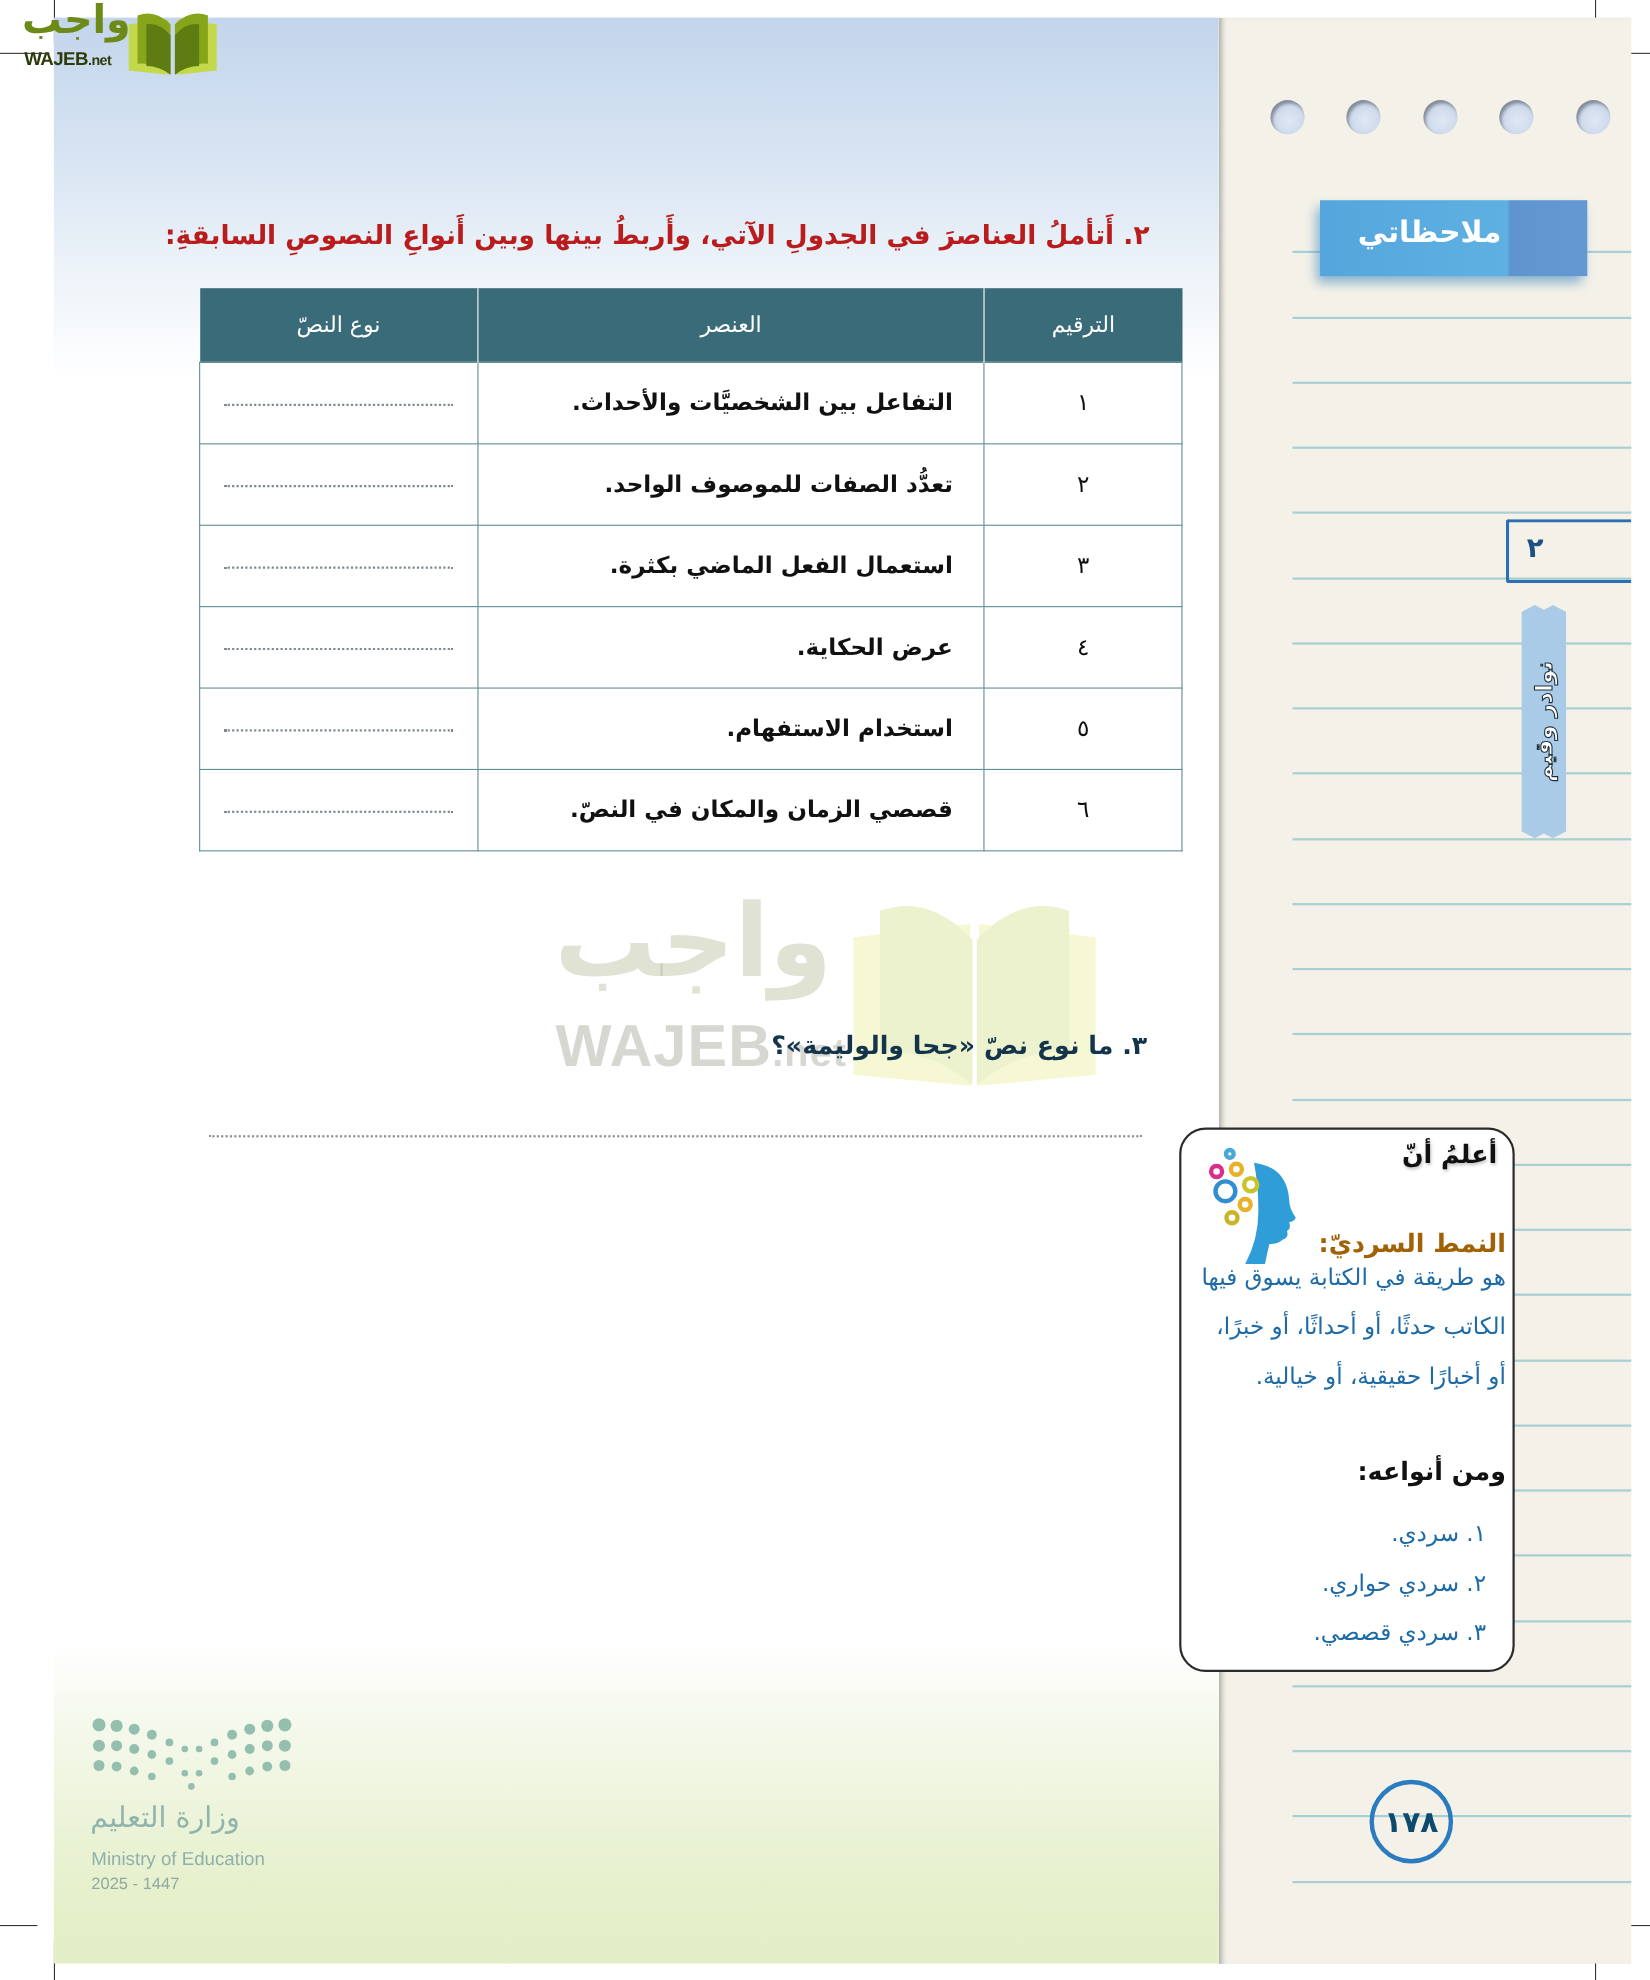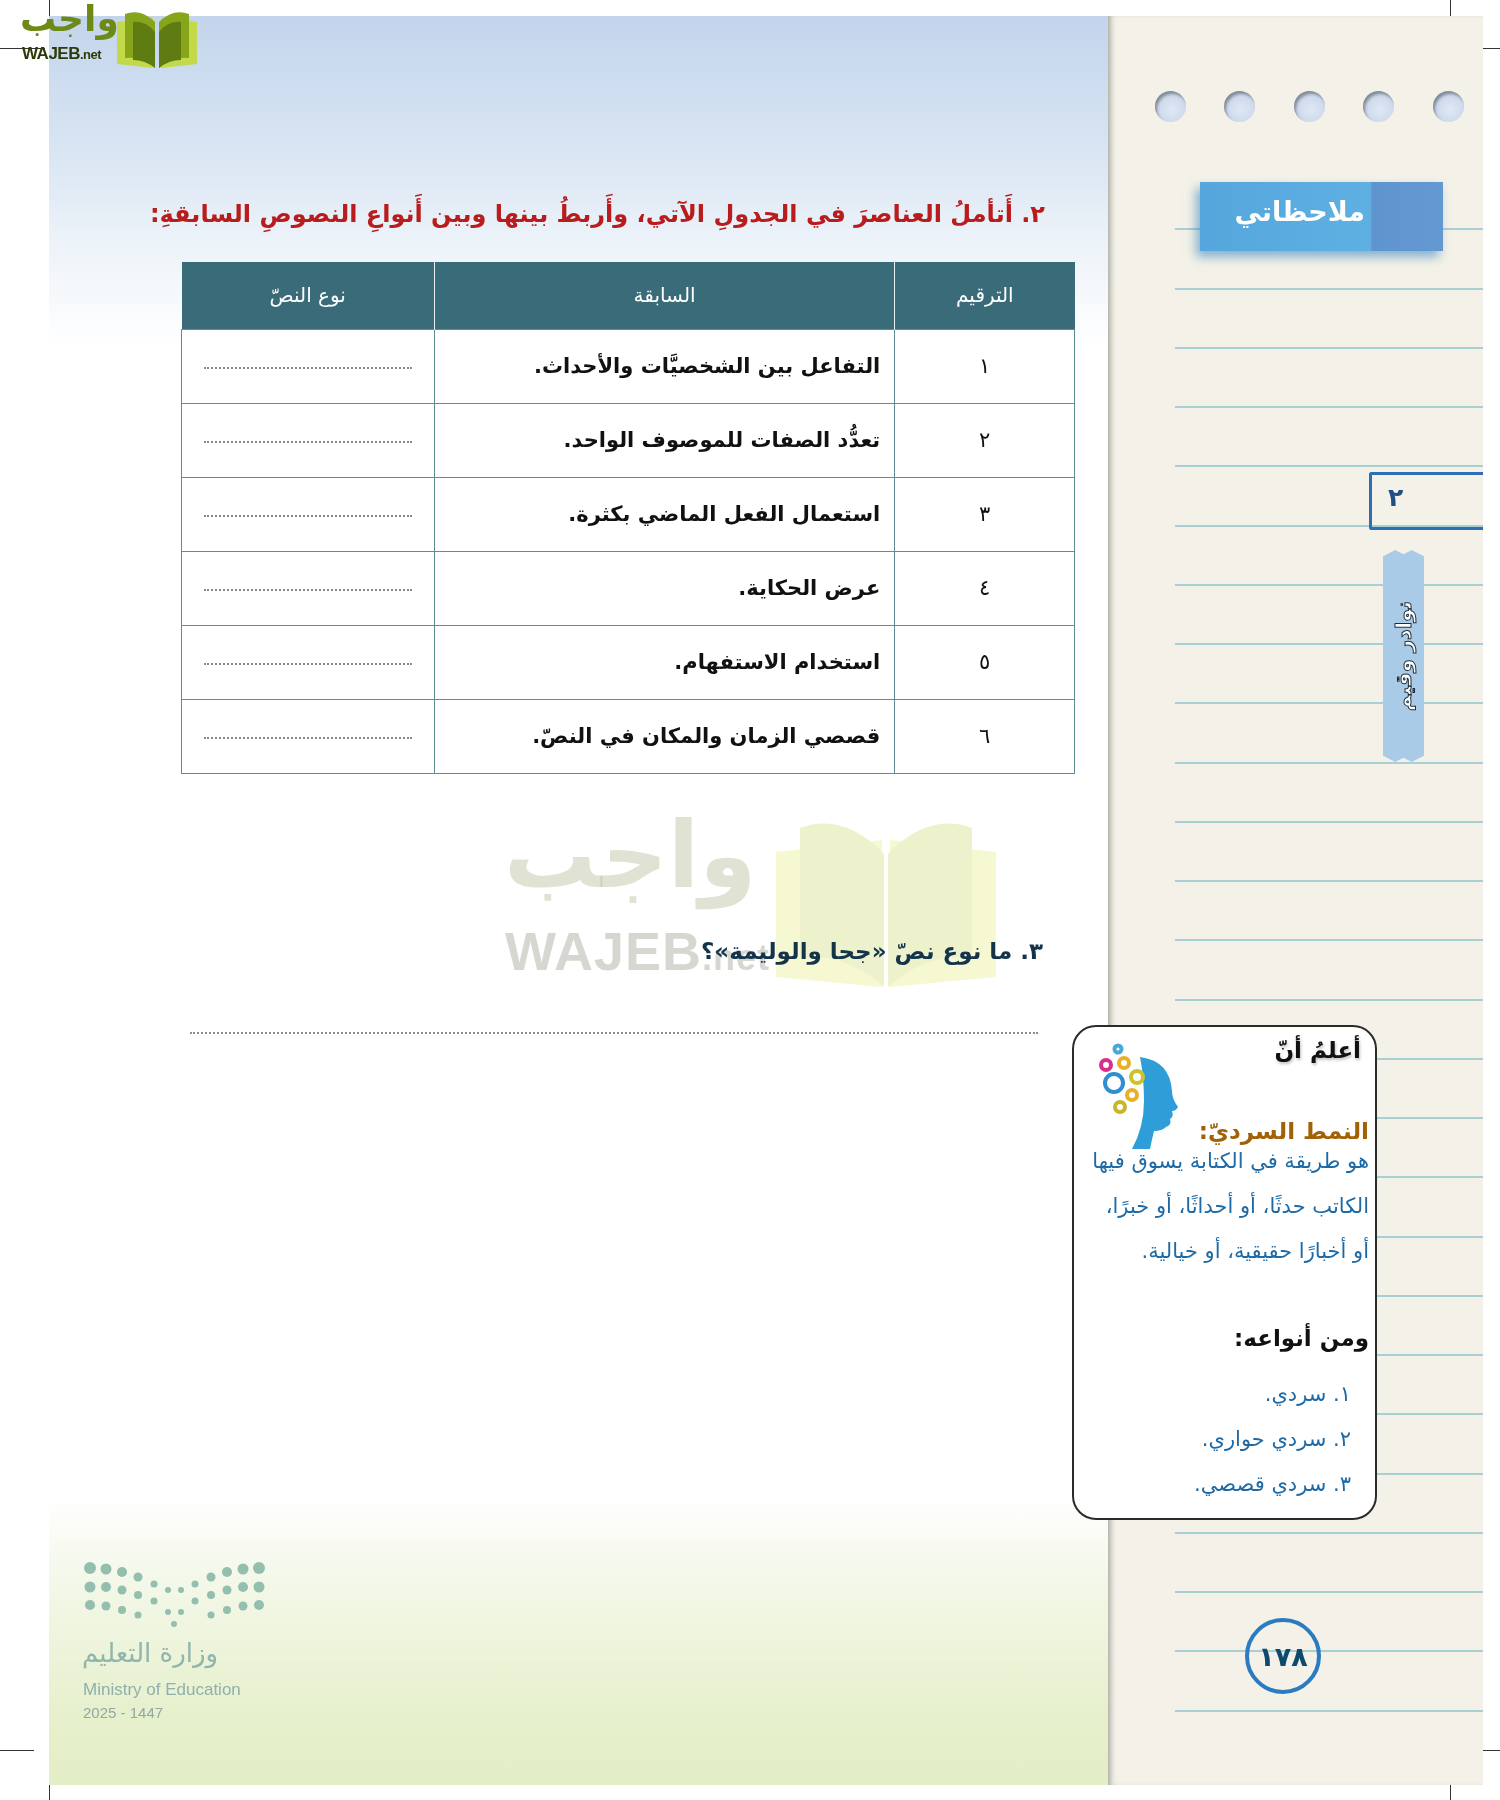--- a/index.html
+++ b/index.html
@@ -42,21 +42,21 @@
   .elements-table th {
     background: #3a6b78; color: #ffffff; font-weight: normal; font-size: 20px;
     height: 67px; border-left: 1.5px solid #e9f1f3; border-right: 1.5px solid #e9f1f3;
   }
   .elements-table th:first-child { border-right: none; }
   .elements-table th:last-child { border-left: none; }
   .elements-table td {
     background: #ffffff; height: 74px; border: 1.5px solid #5f8d96; font-size: 21px; color: #111;
   }
   .col-num { width: 180px; text-align: center; }
-  .col-el { width: 461px; text-align: right; padding-right: 14px; font-weight: bold; }
+  .col-el { width: 461px; text-align: right; padding-right: 28px; font-weight: bold; }
   .col-type { width: 253px; text-align: center; }
   .dots { display: inline-block; width: 208px; border-bottom: 2px dotted #7d8a90; height: 4px; vertical-align: middle; }
 
   
   .wm { position: absolute; left: 500px; top: 812px; width: 500px; height: 180px; }
   .wm .wm-ar { position: absolute; left: 4px; top: -10px; font-family: "DejaVu Sans", sans-serif; font-weight: bold;
     font-size: 92px; color: rgba(160,170,120,0.33); direction: rtl; }
   .wm .wm-en { position: absolute; left: 5px; top: 108px; font-family: "Liberation Sans", sans-serif; font-weight: bold;
     font-size: 54px; color: rgba(150,150,135,0.38); letter-spacing: 1px; }
   .wm .wm-en small { font-size: 36px; }
@@ -174,21 +174,21 @@
     <path d="M66 14 Q54 12 44 24 L44 60 Q54 52 66 52 Z" fill="#5f7c12"></path>
   </svg>
 </div>
 
 <div class="q2-title">٢. أَتأملُ العناصرَ في الجدولِ الآتي، وأَربطُ بينها وبين أَنواعِ النصوصِ السابقةِ:</div>
 
 <table class="elements-table">
   <thead>
     <tr>
       <th class="col-num">الترقيم</th>
-      <th class="col-el" style="text-align:center;padding:0;">السابقة</th>
+      <th class="col-el" style="text-align:center;padding:0;">العنصر</th>
       <th class="col-type">نوع النصّ</th>
     </tr>
   </thead>
   <tbody>
     <tr>
       <td class="col-num">١</td>
       <td class="col-el">التفاعل بين الشخصيَّات والأحداث.</td>
       <td class="col-type"><span class="dots"></span></td>
     </tr>
     <tr>

